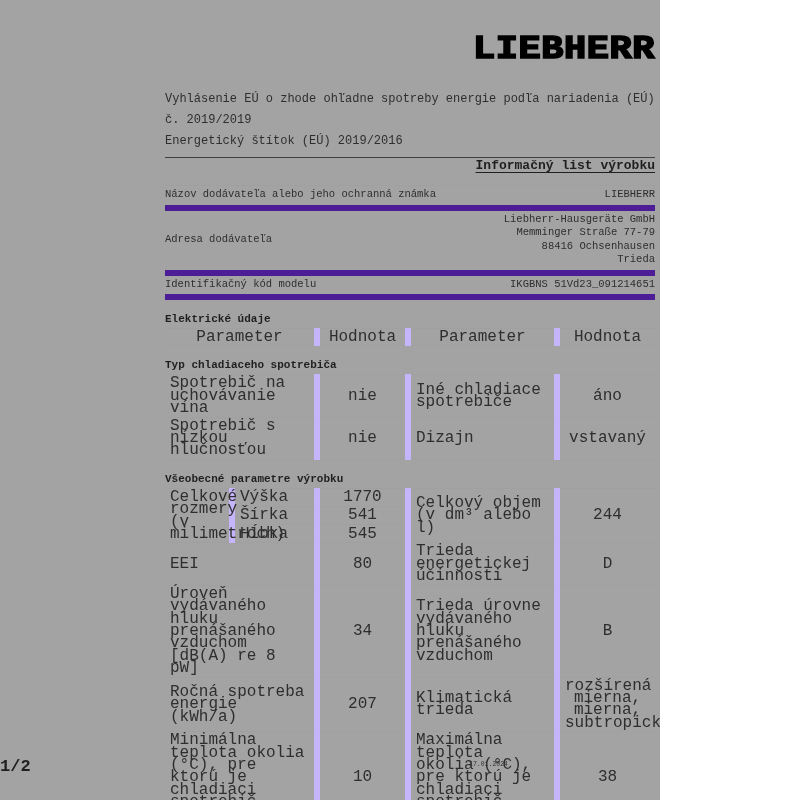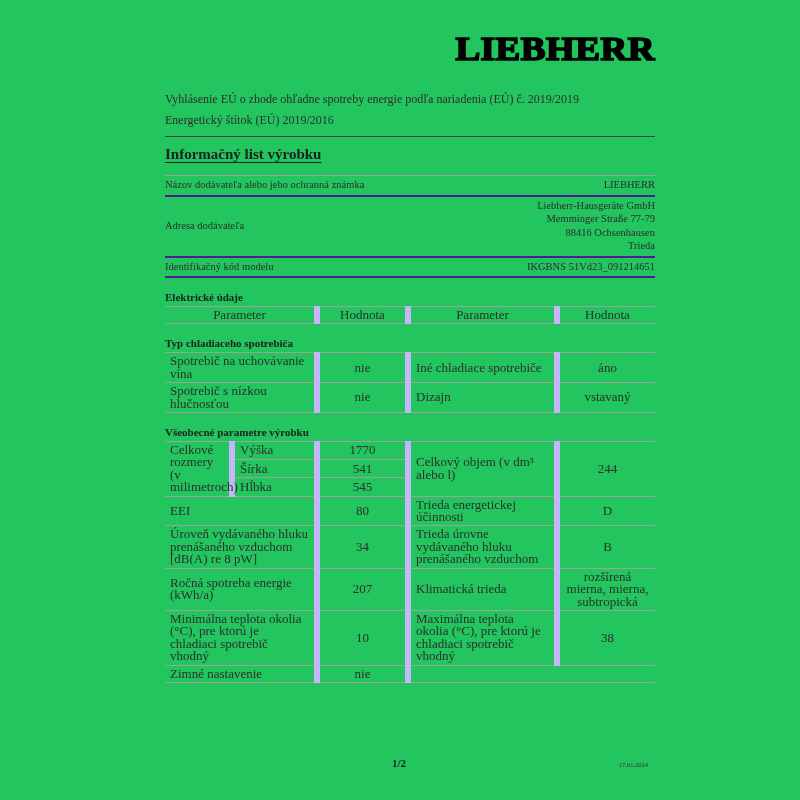--- a/index.html
+++ b/index.html
@@ -1,61 +1,61 @@
 <!DOCTYPE html>
 <html><head>
 <meta charset="utf-8">
 <style>
   * { box-sizing: border-box; }
   html, body { margin: 0; padding: 0; background: #ffffff; }
   .page {
-    position: relative; width: 800px; height: 800px; background: #22c55e;
-    font-family: Liberation Serif, serif; color: #2e2e2e; overflow: hidden;
+    position: relative; width: 660px; height: 800px; background: #a3a3a3;
+    font-family: Liberation Mono, monospace; color: #2e2e2e; overflow: hidden;
   }
   .content { position: absolute; left: 165px; top: 0; width: 490px; }
 
   .logo {
     margin-top: 33px; text-align: right; font-weight: 700; font-size: 33px;
     line-height: 1; letter-spacing: 0.5px; color: #000;
     -webkit-text-stroke: 1.7px #000;
     transform: scaleX(1.12); transform-origin: 100% 50%;
   }
 
   .intro { margin-top: 23px; font-size: 12px; line-height: 21px; color: #2e2e2e; }
   .top-rule { border: none; border-top: 1.5px solid #3f3f3f; margin: 5px 0 0 0; }
 
   .doc-title {
-    margin-top: 9px; text-align: left; font-size: 15px; font-weight: 700;
+    text-align: right; font-size: 13px; font-weight: 700;
     color: #1f1f1f; text-decoration: underline; text-underline-offset: 3px;
   }
 
   table { border-collapse: collapse; width: 490px; table-layout: fixed; }
 
   .supplier-table { margin-top: 12px; border-top: 1px solid #a0a0a0; font-size: 10.5px; }
   .supplier-table td {
-    border-bottom: 2px solid #4c1d95; padding: 2px 0 3px 0;
+    border-bottom: 6px solid #4c1d95; padding: 2px 0 3px 0;
     vertical-align: middle; line-height: 13.5px;
   }
   .supplier-table td.value { text-align: right; }
   .addr-line { display: block; }
 
   .section-heading { margin: 13px 0 3px 0; font-size: 11px; font-weight: 700; color: #1f1f1f; }
 
-  .data-table { border-top: 1px solid #a0a0a0; font-size: 13px; }
+  .data-table { border-top: 1px solid #a0a0a0; font-size: 16px; }
   .data-table th, .data-table td {
     border-bottom: 1px solid #a0a0a0; padding: 2px 5px; line-height: 12.4px;
     font-weight: 400; vertical-align: middle; color: #2e2e2e;
   }
   .bl { border-left: 6px solid #c4b5fd; }
   .center { text-align: center; }
   .left { text-align: left; }
 
   .footer-page {
-    position: absolute; left: 0; top: 757px; width: 780px; text-align: center;
-    font-size: 11px; font-weight: 700; color: #1f1f1f; padding-left: 18px;
+    position: absolute; left: 0; top: 757px; width: 780px; text-align: left;
+    font-size: 17px; font-weight: 700; color: #1f1f1f;
   }
   .footer-date { position: absolute; top: 761px; right: 152px; font-size: 6.5px; color: #333; }
 </style>
 </head>
 <body>
 
 <div class="page">
   <div class="content">
 
     <div class="logo">LIEBHERR</div>

